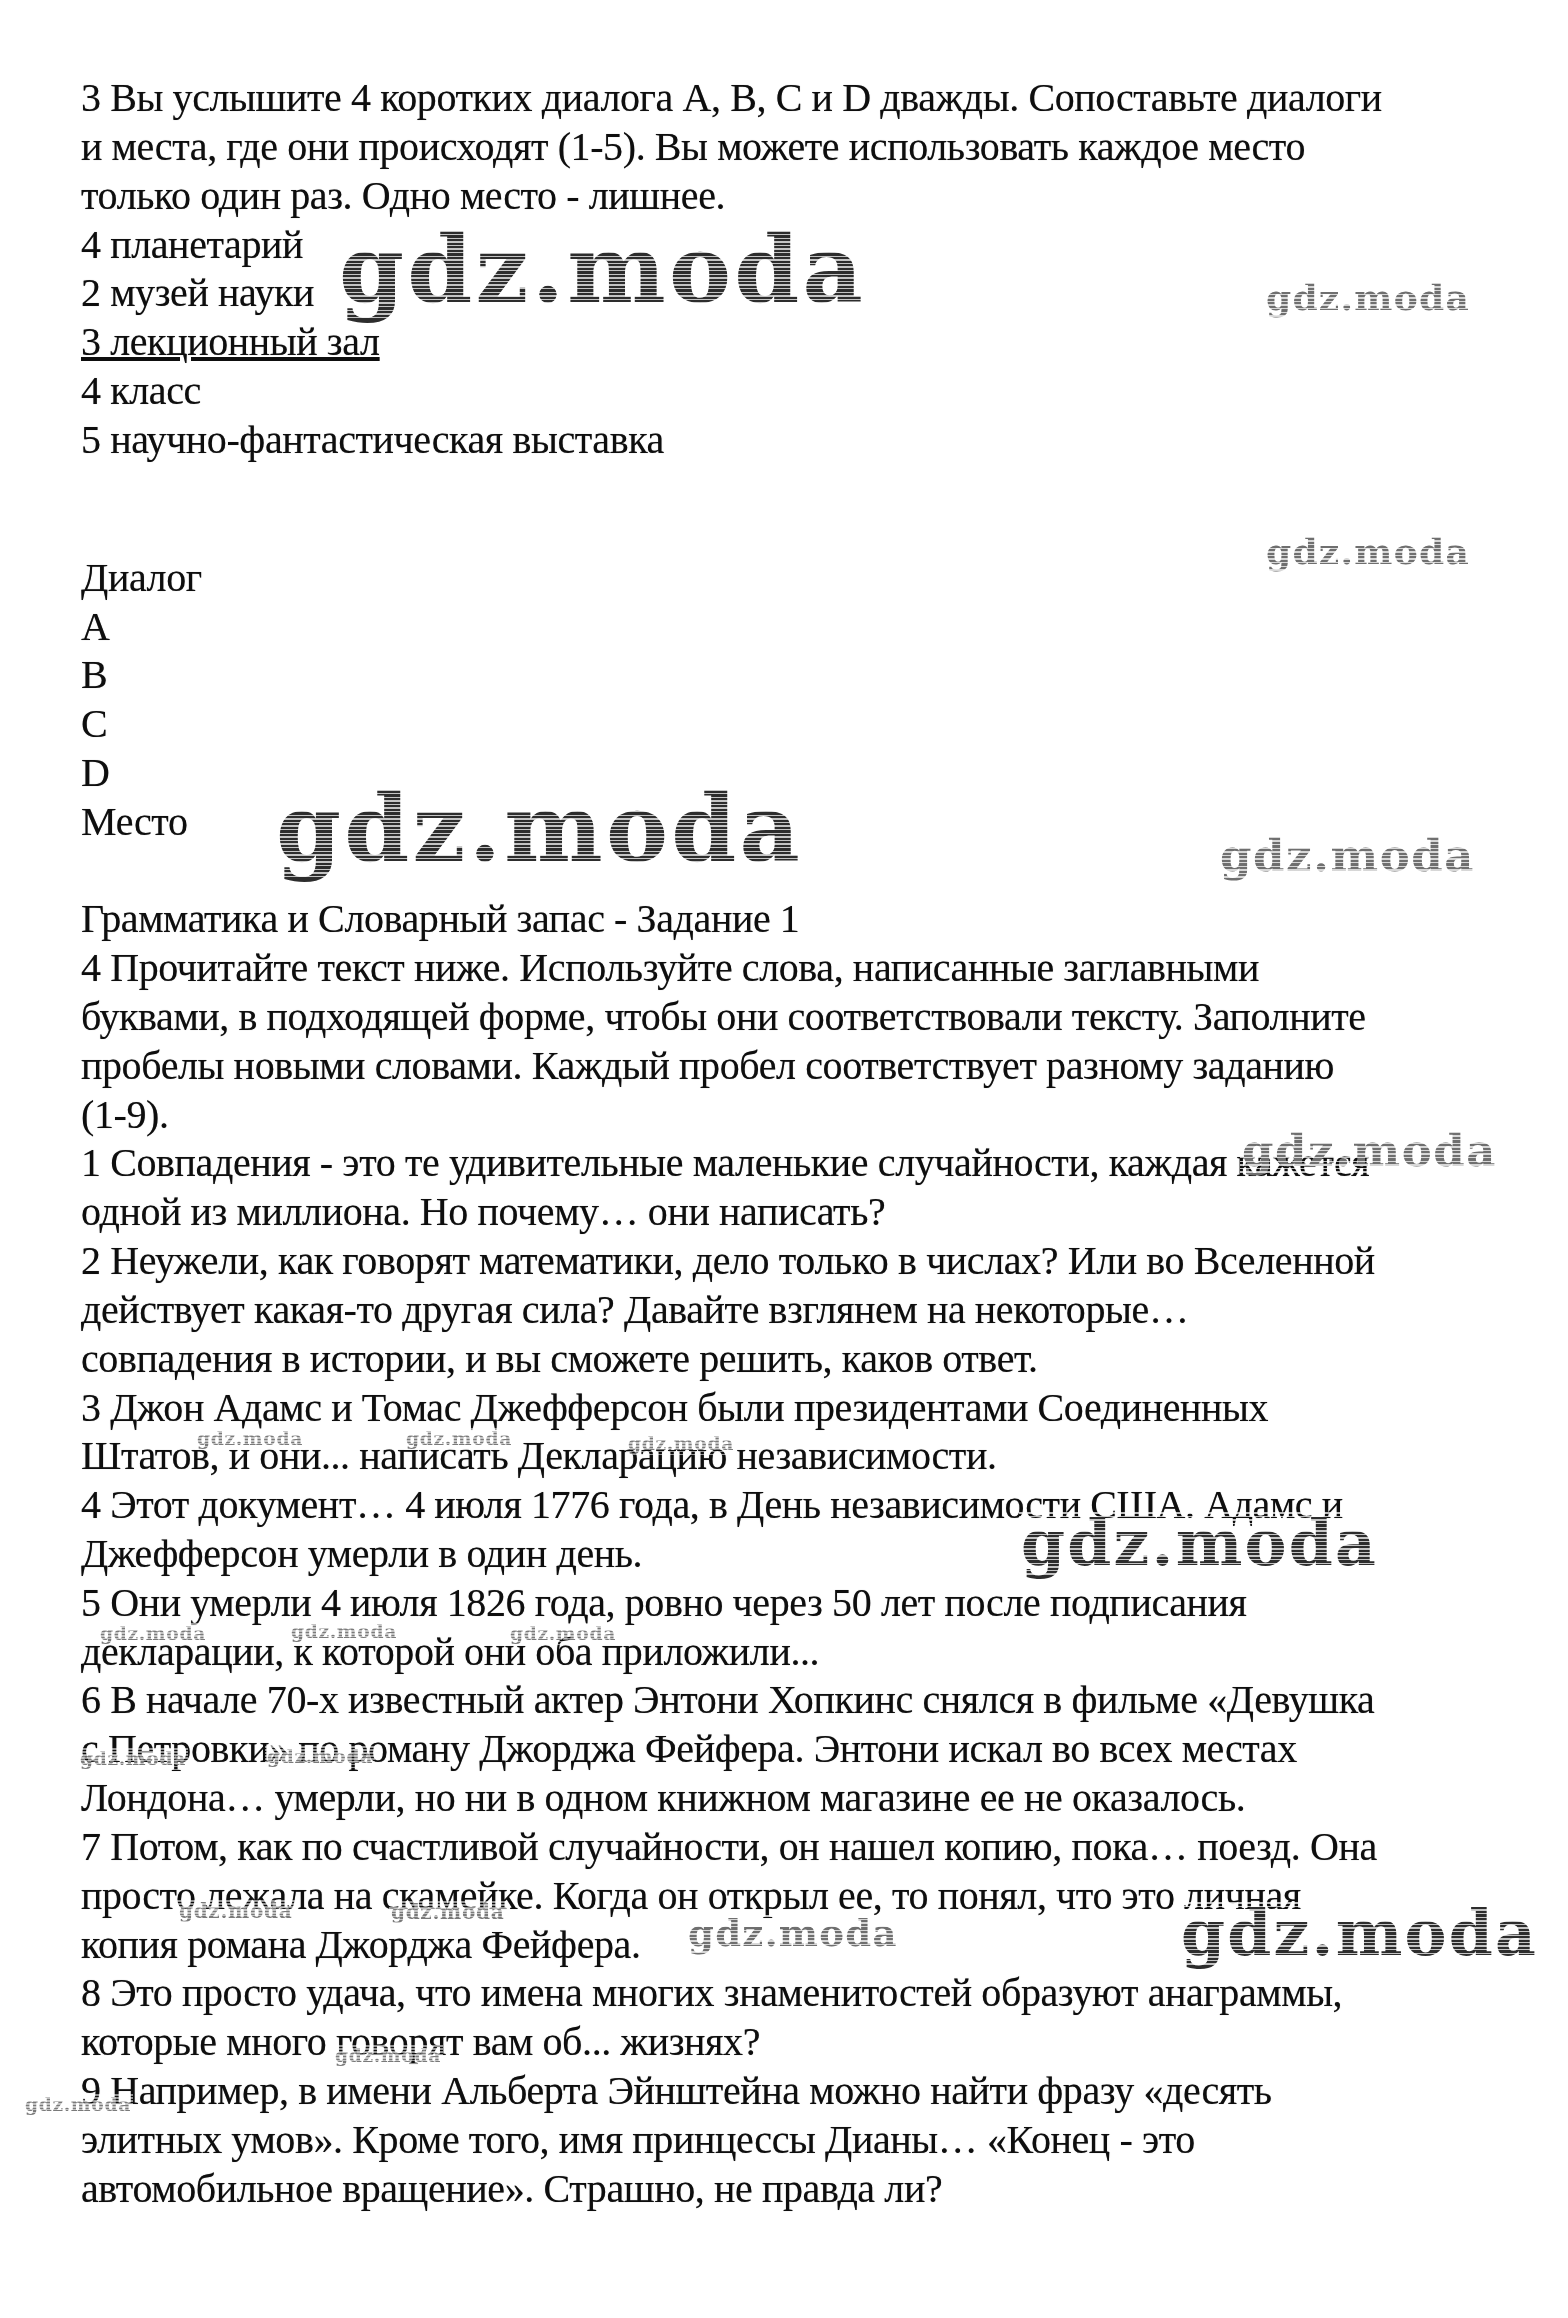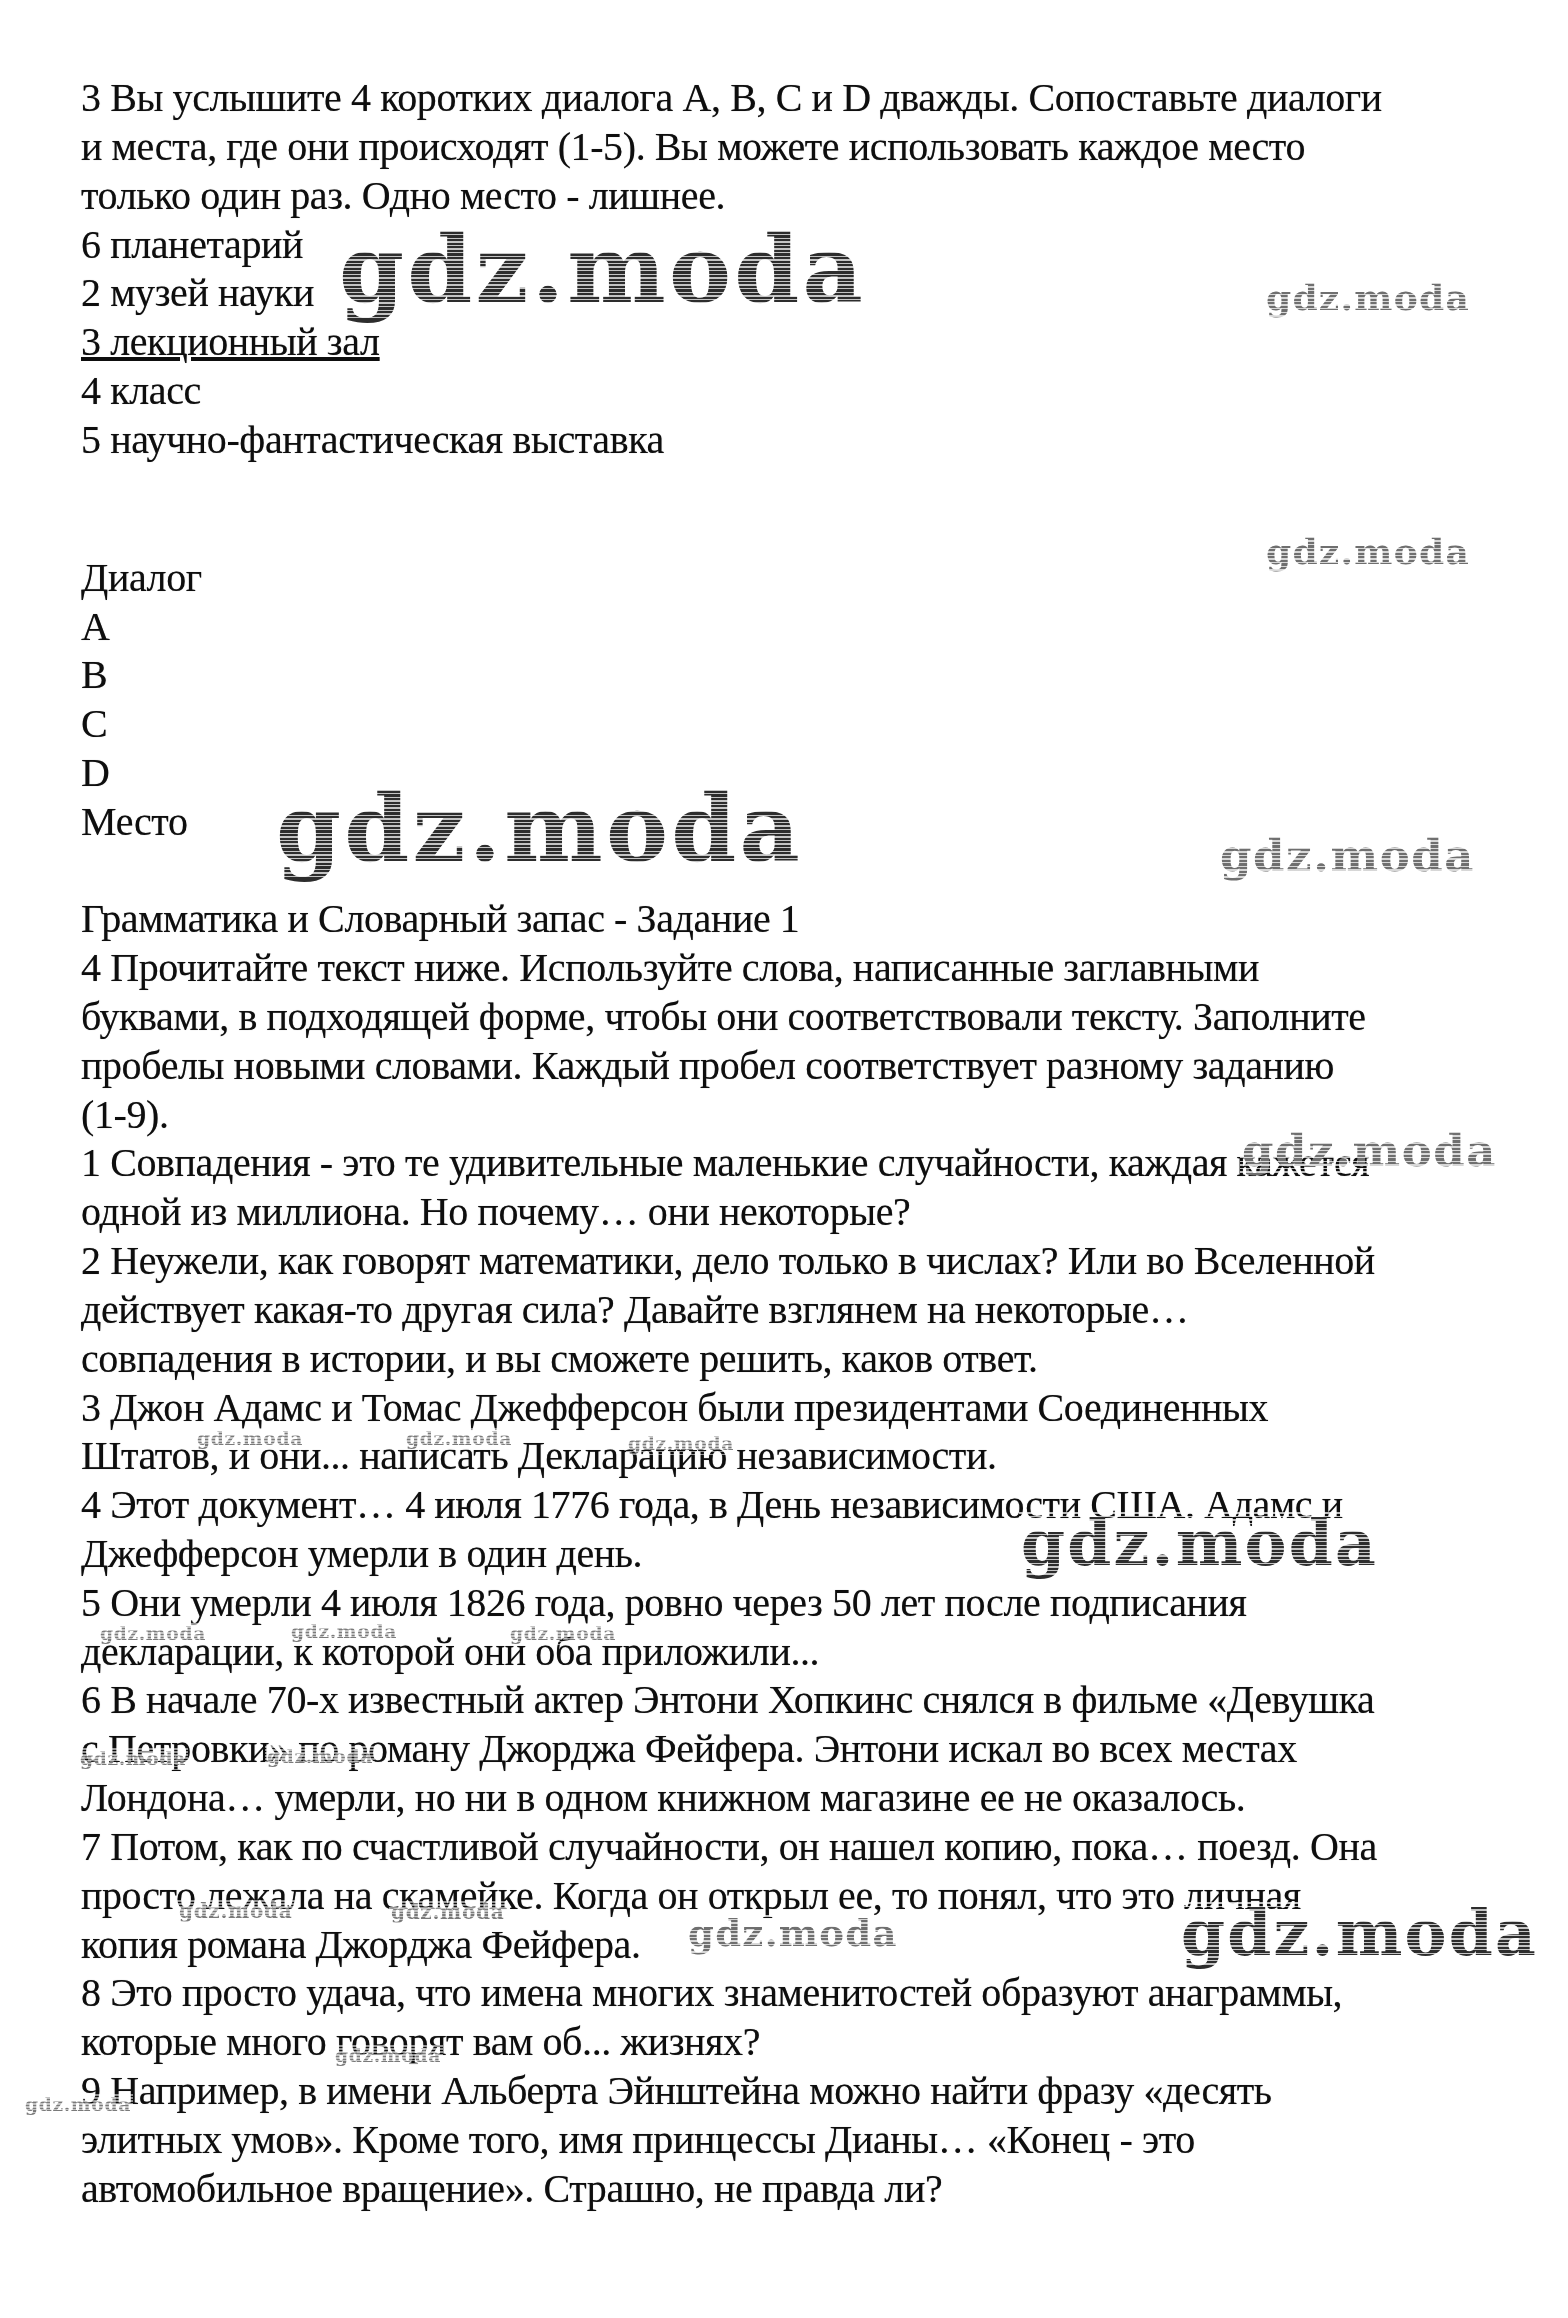--- a/index.html
+++ b/index.html
@@ -41,38 +41,38 @@
   }
 </style>
 </head>
 <body>
 
 <div id="page">
   <div id="text-layer">
       <div class="line" style="top: 73px;">3 Вы услышите 4 коротких диалога A, B, C и D дважды. Сопоставьте диалоги</div>
       <div class="line" style="top: 122px;">и места, где они происходят (1-5). Вы можете использовать каждое место</div>
       <div class="line" style="top: 171px;">только один раз. Одно место - лишнее.</div>
-      <div class="line" style="top: 220px;">6 планетарий</div>
+      <div class="line" style="top: 220px;">4 планетарий</div>
       <div class="line" style="top: 268px;">2 музей науки</div>
       <div class="line" style="top: 317px; text-decoration: underline;">3 лекционный зал</div>
       <div class="line" style="top: 366px;">4 класс</div>
       <div class="line" style="top: 415px;">5 научно-фантастическая выставка</div>
       <div class="line" style="top: 553px;">Диалог</div>
       <div class="line" style="top: 602px;">A</div>
       <div class="line" style="top: 650px;">B</div>
       <div class="line" style="top: 699px;">C</div>
       <div class="line" style="top: 748px;">D</div>
       <div class="line" style="top: 797px;">Место</div>
       <div class="line" style="top: 894px;">Грамматика и Словарный запас - Задание 1</div>
       <div class="line" style="top: 943px;">4 Прочитайте текст ниже. Используйте слова, написанные заглавными</div>
       <div class="line" style="top: 992px;">буквами, в подходящей форме, чтобы они соответствовали тексту. Заполните</div>
       <div class="line" style="top: 1041px;">пробелы новыми словами. Каждый пробел соответствует разному заданию</div>
       <div class="line" style="top: 1090px;">(1-9).</div>
       <div class="line" style="top: 1138px;">1 Совпадения - это те удивительные маленькие случайности, каждая кажется</div>
-      <div class="line" style="top: 1187px;">одной из миллиона. Но почему… они некоторые?</div>
+      <div class="line" style="top: 1187px;">одной из миллиона. Но почему… они написать?</div>
       <div class="line" style="top: 1236px;">2 Неужели, как говорят математики, дело только в числах? Или во Вселенной</div>
       <div class="line" style="top: 1285px;">действует какая-то другая сила? Давайте взглянем на некоторые…</div>
       <div class="line" style="top: 1334px;">совпадения в истории, и вы сможете решить, каков ответ.</div>
       <div class="line" style="top: 1383px;">3 Джон Адамс и Томас Джефферсон были президентами Соединенных</div>
       <div class="line" style="top: 1431px;">Штатов, и они... написать Декларацию независимости.</div>
       <div class="line" style="top: 1480px;">4 Этот документ… 4 июля 1776 года, в День независимости США. Адамс и</div>
       <div class="line" style="top: 1529px;">Джефферсон умерли в один день.</div>
       <div class="line" style="top: 1578px;">5 Они умерли 4 июля 1826 года, ровно через 50 лет после подписания</div>
       <div class="line" style="top: 1627px;">декларации, к которой они оба приложили...</div>
       <div class="line" style="top: 1675px;">6 В начале 70-х известный актер Энтони Хопкинс снялся в фильме «Девушка</div>

